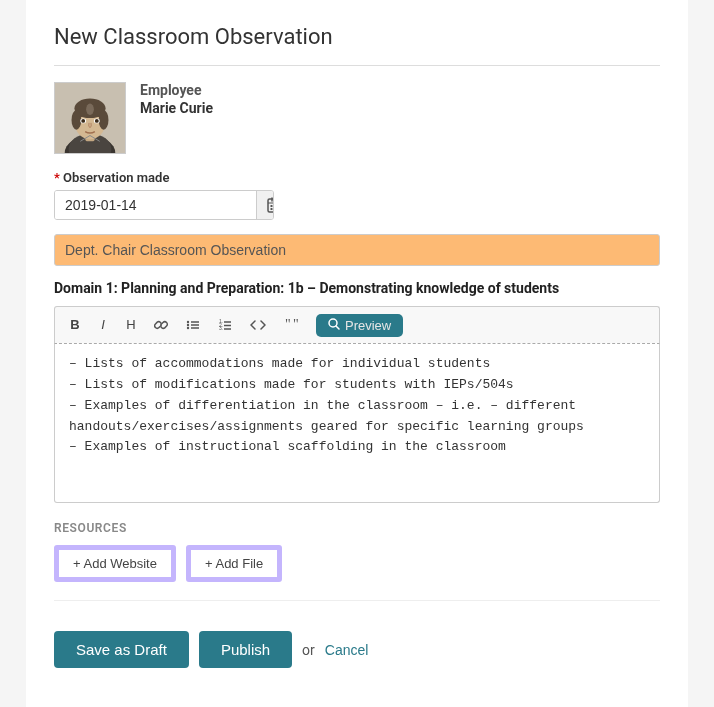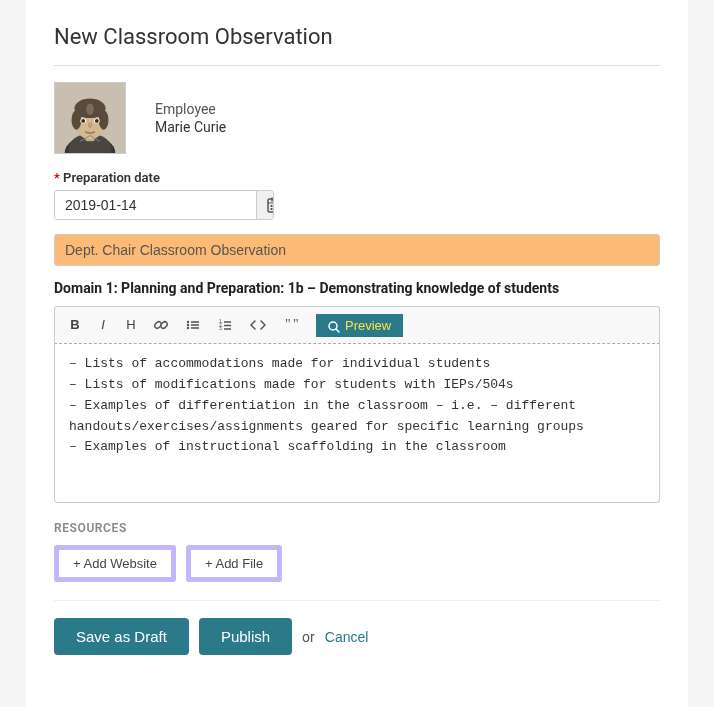--- a/index.html
+++ b/index.html
@@ -30,23 +30,24 @@
     }
 
     .divider {
       border: none;
       border-top: 1px solid #ddd;
       margin-bottom: 16px;
     }
 
     .employee-row {
       display: flex;
-      align-items: center;
+      align-items: flex-start;
       margin-bottom: 16px;
-      gap: 29px;
+      gap: 14px;
+      font-weight: bold;
     }
 
     .avatar {
       width: 72px;
       height: 72px;
       background: #888;
       border: 1px solid #ccc;
       overflow: hidden;
       flex-shrink: 0;
     }
@@ -161,28 +162,28 @@
       align-items: center;
       justify-content: center;
       min-width: 26px;
     }
 
     .toolbar-btn.bold { font-weight: bold; }
     .toolbar-btn.italic { font-style: italic; }
 
     .preview-btn {
       background: #2a7a8a;
-      color: #fde047;
-      border: none;
-      border-radius: 0;
+      color: #e5e5e5;
+      border: none;
+      border-radius: 5px;
       padding: 4px 12px;
       cursor: pointer;
       font-size: 13px;
       display: flex;
-      align-items: flex-end;
+      align-items: flex-start;
       gap: 5px;
       margin-left: 6px;
     }
 
     .editor-content {
       border: 1px solid #ccc;
       border-top: 1px dashed #aaa;
       border-radius: 0 0 3px 3px;
       padding: 10px 14px;
       min-height: 160px;
@@ -221,21 +222,21 @@
       font-size: 13px;
       color: #444;
       cursor: pointer;
     }
 
     .action-row {
       display: flex;
       align-items: center;
       gap: 10px;
       margin-top: 18px;
-      padding-top: 17px;
+      padding-top: 30px;
       border-top: 1px solid #eee;
     }
 
     .btn-save-draft {
       background: #2a7a8a;
       color: #fff;
       border: none;
       border-radius: 4px;
       padding: 10px 22px;
       font-size: 15px;
@@ -319,21 +320,21 @@
     <div class="employee-info">
       <span class="employee-label">Employee</span>
       <span class="employee-name">Marie Curie</span>
     </div>
   </div>
 
   
   <div class="field-group">
     <div class="field-label">
       <span class="required">*</span>
-      <span>Preparation date</span>
+      <span>Observation made</span>
     </div>
     <div class="date-input-wrapper">
       <input class="date-input" type="text" value="2019-01-14" style="">
       <button class="date-icon-btn">
         <svg width="16" height="16" viewBox="0 0 16 16" fill="none" xmlns="http://www.w3.org/2000/svg">
           <rect x="1" y="2" width="14" height="13" rx="1.5" stroke="#555" stroke-width="1.5" fill="none"></rect>
           <path d="M1 6h14" stroke="#555" stroke-width="1.2"></path>
           <path d="M5 1v3M11 1v3" stroke="#555" stroke-width="1.5" stroke-linecap="round"></path>
           <rect x="3.5" y="8" width="2" height="2" rx="0.3" fill="#555"></rect>
           <rect x="7" y="8" width="2" height="2" rx="0.3" fill="#555"></rect>

